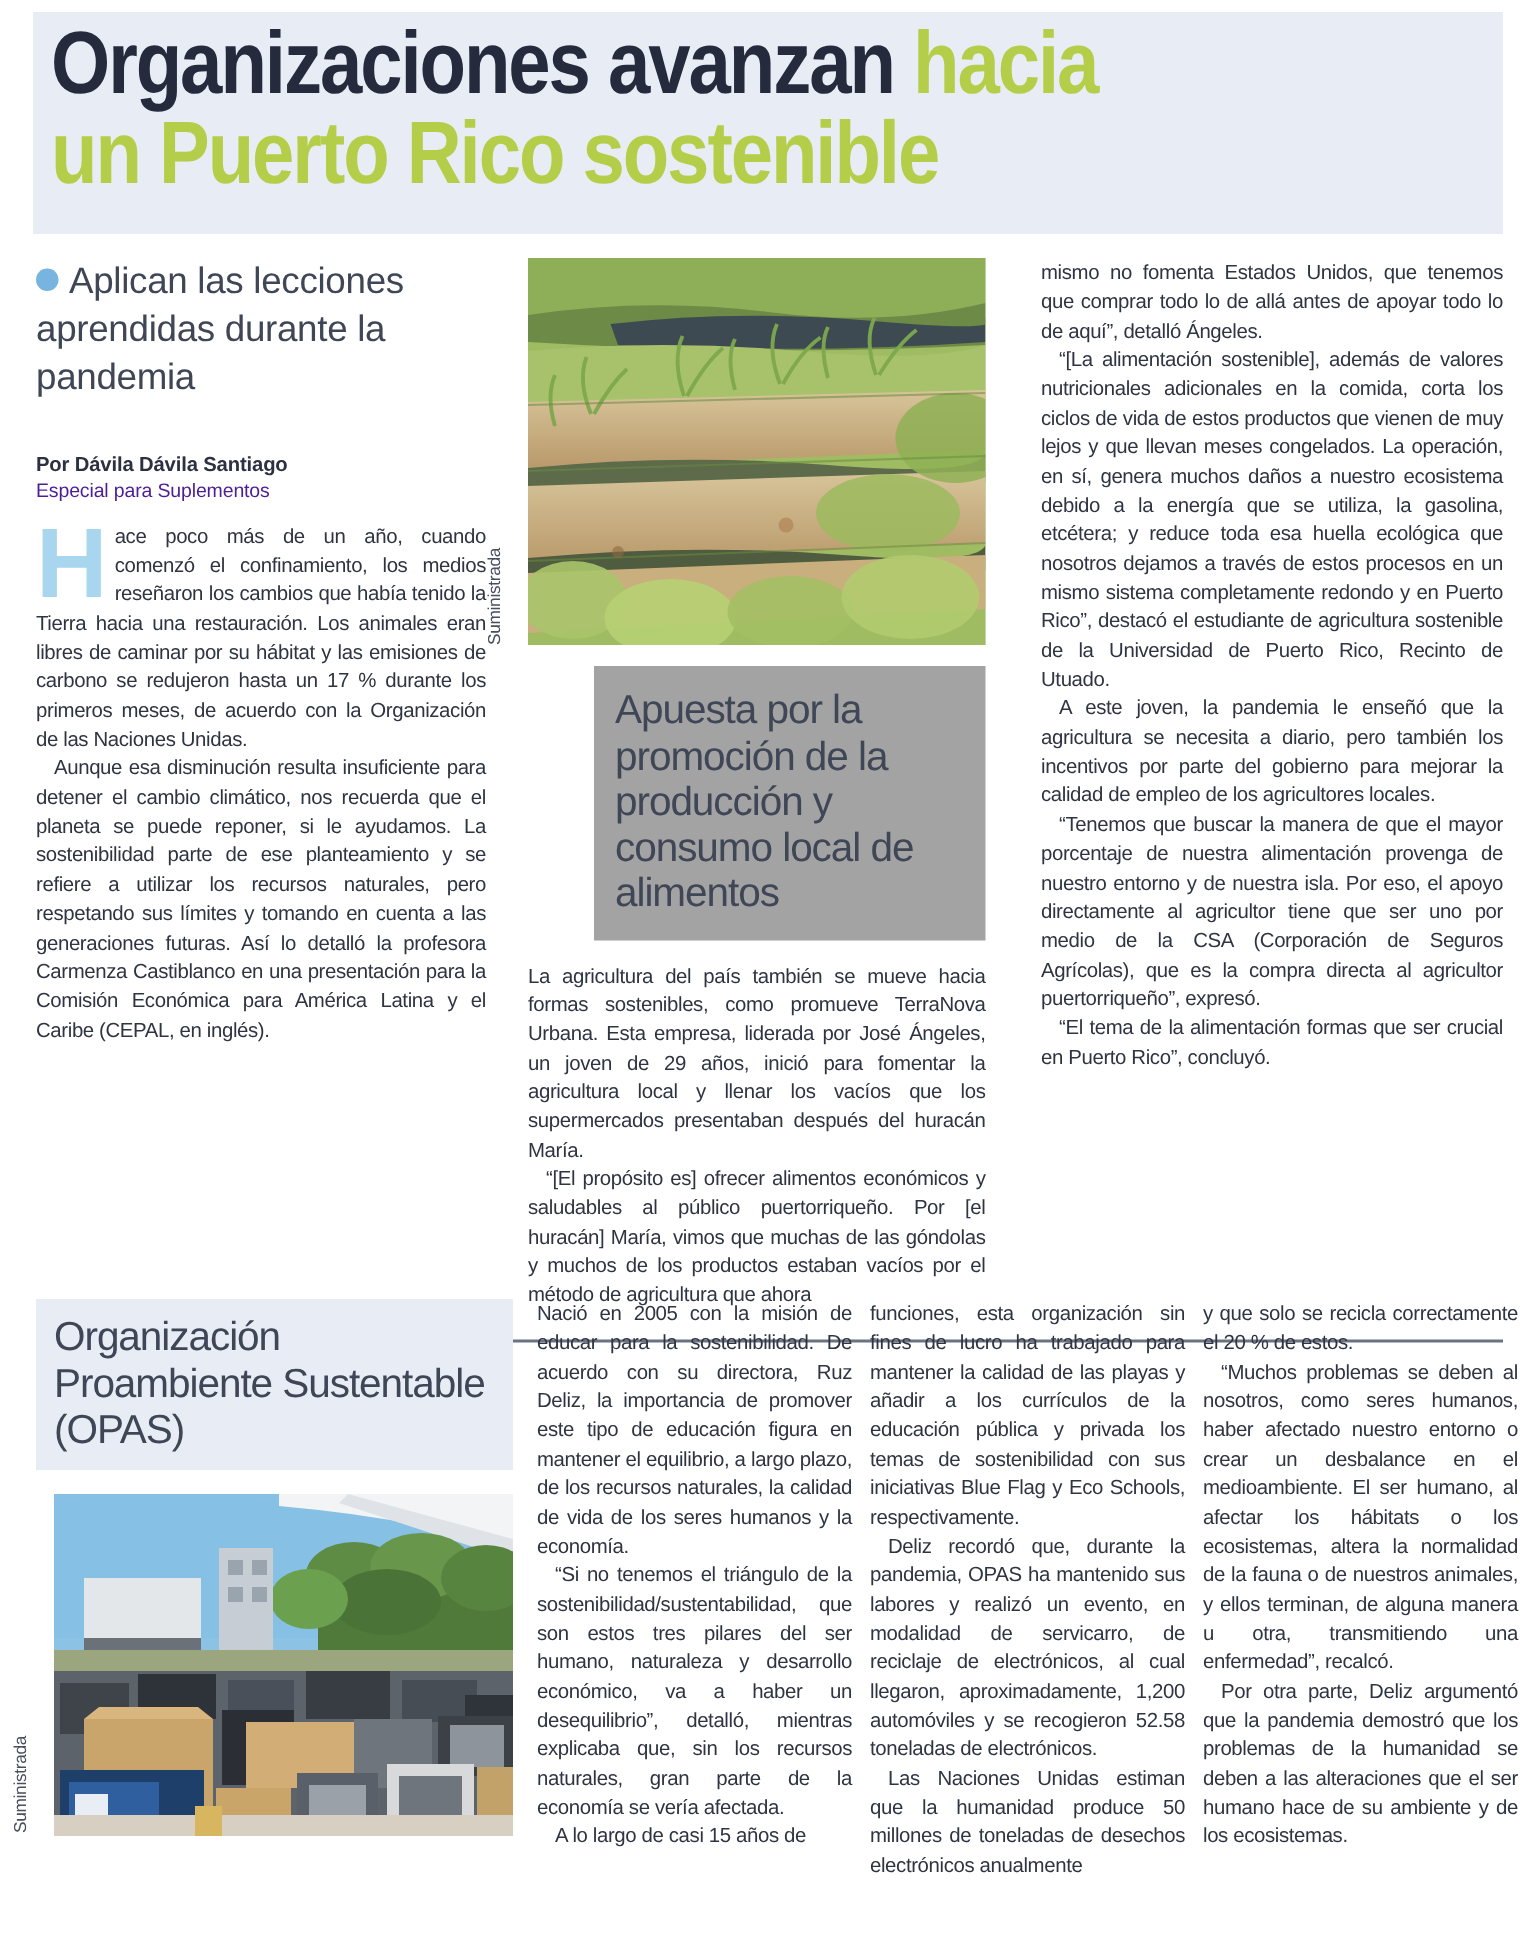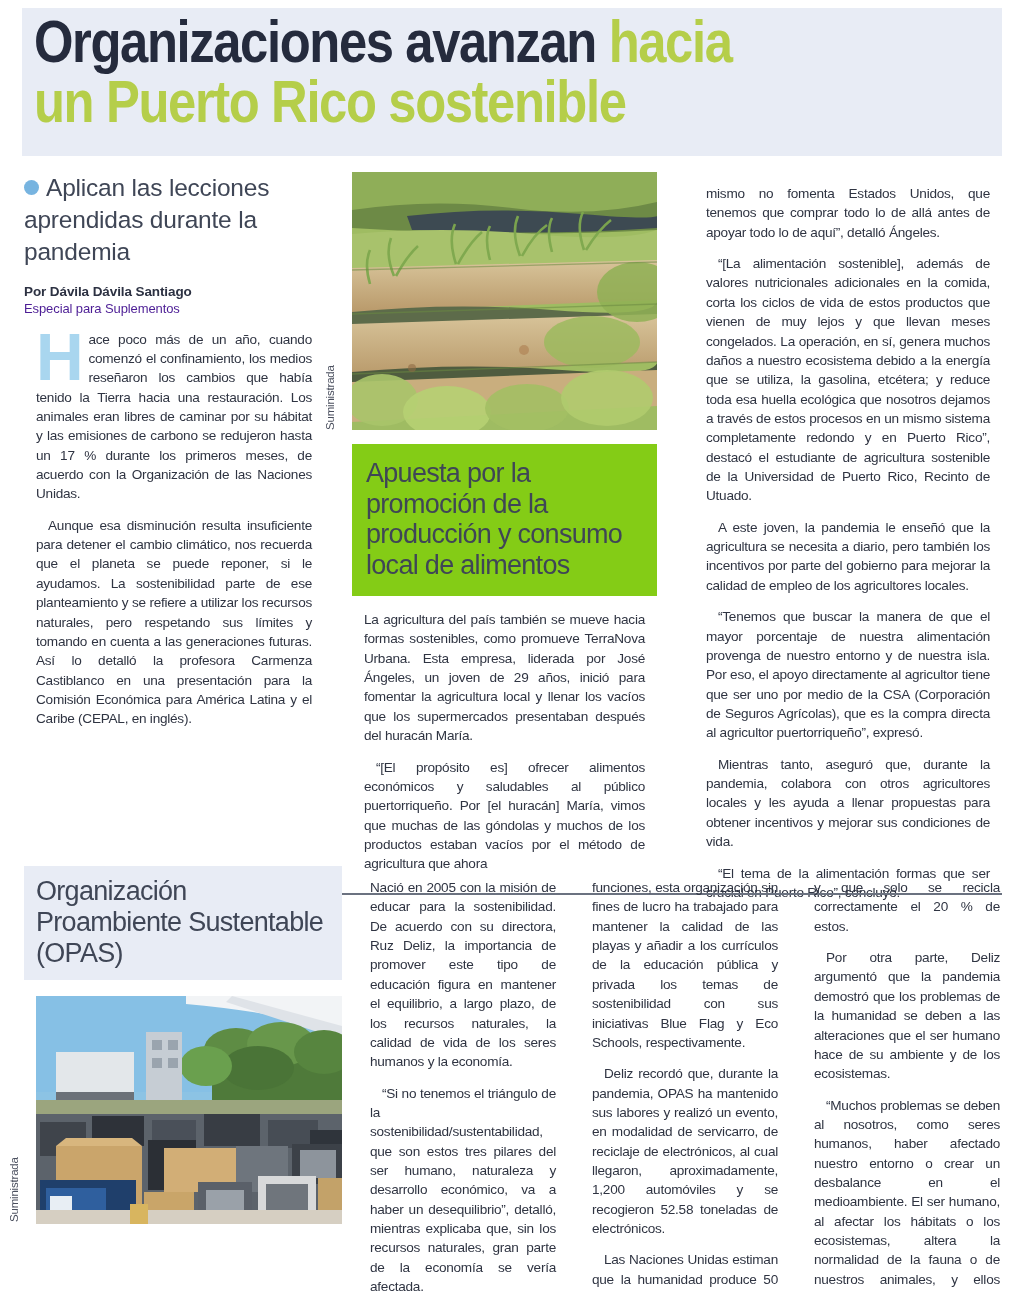--- a/index.html
+++ b/index.html
@@ -45,21 +45,21 @@
   .col-2 { left: 352px; width: 305px; }
   .col-3 { left: 694px; width: 308px; }
 
   
   .kicker {
     font-size: 24.5px;
     line-height: 1.30;
     color: #3f4656;
     font-weight: 400;
     letter-spacing: -0.2px;
-    margin-bottom: 16px;
+    margin-bottom: 34px;
   }
   .bullet-dot {
     display: inline-block;
     width: 15px; height: 15px;
     border-radius: 50%;
     background: #77b4e0;
     vertical-align: 1px;
     margin-right: 7px;
   }
 
@@ -79,21 +79,21 @@
 
   
   .body-text {
     font-size: 13.6px;
     line-height: 1.425;
     color: #2f3442;
     text-align: justify;
     letter-spacing: -0.25px;
     hyphens: manual;
   }
-  .body-text p { margin: 12px; text-indent: 12px; }
+  .body-text p { margin: 0; text-indent: 12px; }
   .body-text p.first { text-indent: 0; }
 
   .dropcap-para { position: relative; }
   .dropcap {
     float: left;
     font-size: 66px;
     line-height: 0.78;
     font-weight: bold;
     color: #a9d6ef;
     margin: 2px 5px 0 0;
@@ -116,23 +116,24 @@
   .photo {
     width: 305px; height: 258px;
     overflow: hidden;
     position: relative;
     background: #9ab06a;
   }
   .photo svg { display: block; width: 100%; height: 100%; }
 
   
   .pullquote {
-    background: #84cc16;
+    background: #a3a3a3;
     padding: 14px 14px 16px 14px;
     margin-bottom: 14px;
+    margin-left: 44px;
   }
   .pullquote-text {
     font-size: 27px;
     line-height: 1.13;
     color: #3f4656;
     font-weight: 400;
     letter-spacing: -0.7px;
   }
 
   
@@ -269,21 +270,20 @@
       <p>“[El propósito es] ofrecer alimentos económicos y saludables al público puertorriqueño. Por [el huracán] María, vimos que muchas de las góndolas y muchos de los productos estaban vacíos por el método de agricultura que ahora</p>
     </div>
   </div>
 
   <div class="col col-3">
     <div class="body-text">
       <p class="first">mismo no fomenta Estados Unidos, que tenemos que comprar todo lo de allá antes de apoyar todo lo de aquí”, detalló Ángeles.</p>
       <p>“[La alimentación sostenible], además de valores nutricionales adicionales en la comida, corta los ciclos de vida de estos productos que vienen de muy lejos y que llevan meses congelados. La operación, en sí, genera muchos daños a nuestro ecosistema debido a la energía que se utiliza, la gasolina, etcétera; y reduce toda esa huella ecológica que nosotros dejamos a través de estos procesos en un mismo sistema completamente redondo y en Puerto Rico”, destacó el estudiante de agricultura sostenible de la Universidad de Puerto Rico, Recinto de Utuado.</p>
       <p>A este joven, la pandemia le enseñó que la agricultura se necesita a diario, pero también los incentivos por parte del gobierno para mejorar la calidad de empleo de los agricultores locales.</p>
       <p>“Tenemos que buscar la manera de que el mayor porcentaje de nuestra alimentación provenga de nuestro entorno y de nuestra isla. Por eso, el apoyo directamente al agricultor tiene que ser uno por medio de la CSA (Corporación de Seguros Agrícolas), que es la compra directa al agricultor puertorriqueño”, expresó.</p>
-      <p>Mientras tanto, aseguró que, durante la pandemia, colabora con otros agricultores locales y les ayuda a llenar propuestas para obtener incentivos y mejorar sus condiciones de vida.</p>
       <p>“El tema de la alimentación formas que ser crucial en Puerto Rico”, concluyó.</p>
     </div>
   </div>
 </div>
 
 <div class="divider"></div>
 
 <div class="bottom-section">
 
   <div class="bcol bcol-1">
@@ -362,17 +362,17 @@
     <div class="body-text">
       <p class="first">funciones, esta organización sin fines de lucro ha trabajado para mantener la calidad de las playas y añadir a los currículos de la educación pública y privada los temas de sostenibilidad con sus iniciativas Blue Flag y Eco Schools, respectivamente.</p>
       <p>Deliz recordó que, durante la pandemia, OPAS ha mantenido sus labores y realizó un evento, en modalidad de servicarro, de reciclaje de electrónicos, al cual llegaron, aproximadamente, 1,200 automóviles y se recogieron 52.58 toneladas de electrónicos.</p>
       <p>Las Naciones Unidas estiman que la humanidad produce 50 millones de toneladas de desechos electrónicos anualmente</p>
     </div>
   </div>
 
   <div class="bcol bcol-4">
     <div class="body-text">
       <p class="first">y que solo se recicla correctamente el 20 % de estos.</p>
+      <p>“Muchos problemas se deben al nosotros, como seres humanos, haber afectado nuestro entorno o crear un desbalance en el medioambiente. El ser humano, al afectar los hábitats o los ecosistemas, altera la normalidad de la fauna o de nuestros animales, y ellos terminan, de alguna manera u otra, transmitiendo una enfermedad”, recalcó.</p>
       <p>Por otra parte, Deliz argumentó que la pandemia demostró que los problemas de la humanidad se deben a las alteraciones que el ser humano hace de su ambiente y de los ecosistemas.</p>
-      <p>“Muchos problemas se deben al nosotros, como seres humanos, haber afectado nuestro entorno o crear un desbalance en el medioambiente. El ser humano, al afectar los hábitats o los ecosistemas, altera la normalidad de la fauna o de nuestros animales, y ellos terminan, de alguna manera u otra, transmitiendo una enfermedad”, recalcó.</p>
     </div>
   </div>
 </div>
 
 </body></html>

